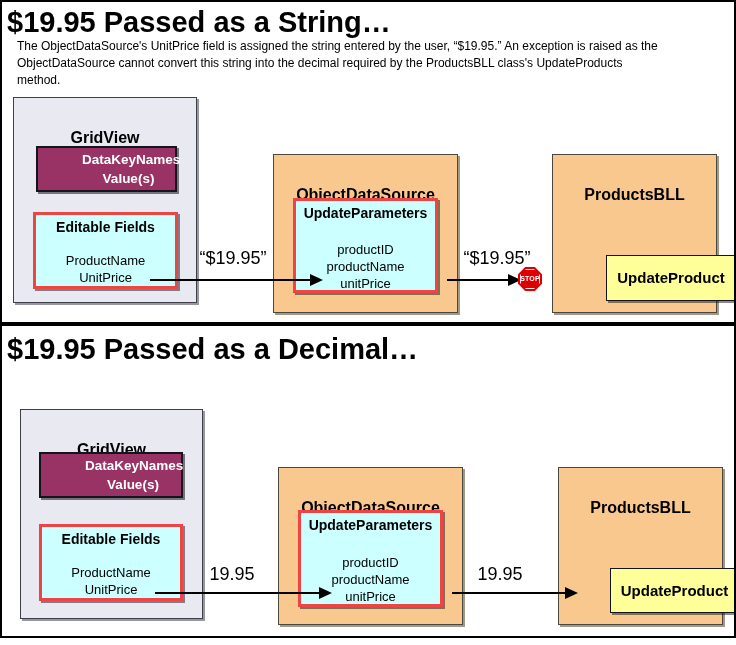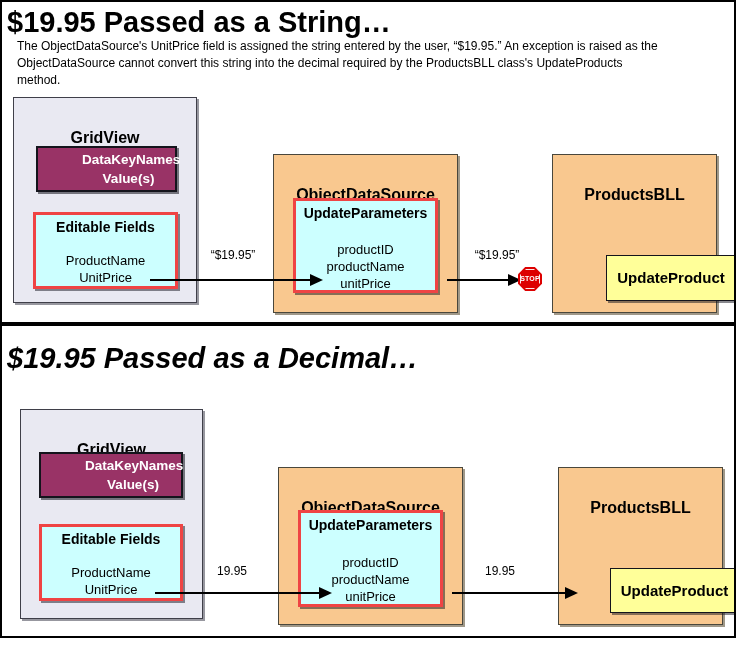--- a/index.html
+++ b/index.html
@@ -24,21 +24,21 @@
 
   .panel-title {
     position: absolute;
     left: 5px;
     font-size: 29px;
     font-weight: bold;
     letter-spacing: 0px;
     white-space: nowrap;
   }
   #p1 .panel-title { top: 4px; }
-  #p2 .panel-title { top: 16px; font-style: italic; }
+  #p2 .panel-title { top: 7px; }
 
   .panel-desc {
     position: absolute;
     left: 15px;
     width: 726px;
     font-size: 12px;
     line-height: 17px;
     white-space: pre-line;
   }
   #p1 .panel-desc { top: 36px; }
@@ -154,21 +154,21 @@
 
   #p2 .a1-line { left: 153px; top: 266px; width: 165px; }
   #p2 .a1-head { left: 317px; top: 261px; }
   #p2 .a2-line { left: 450px; top: 266px; width: 115px; }
   #p2 .a2-head { left: 563px; top: 261px; }
 
   .value-label {
     position: absolute;
     width: 104px;
     text-align: center;
-    font-size: 12px;
+    font-size: 18px;
     white-space: nowrap;
   }
   #p1 .v1 { left: 179px; top: 246px; }
   #p1 .v2 { left: 443px; top: 246px; }
   #p2 .v1 { left: 178px; top: 238px; }
   #p2 .v2 { left: 446px; top: 238px; }
 
   
   .stop-sign {
     position: absolute;

